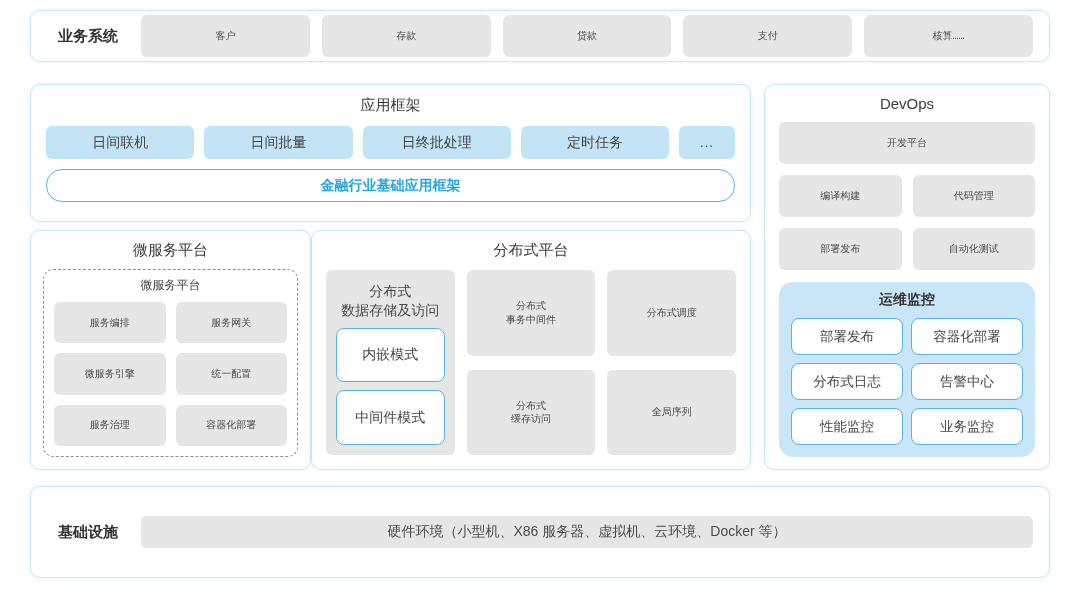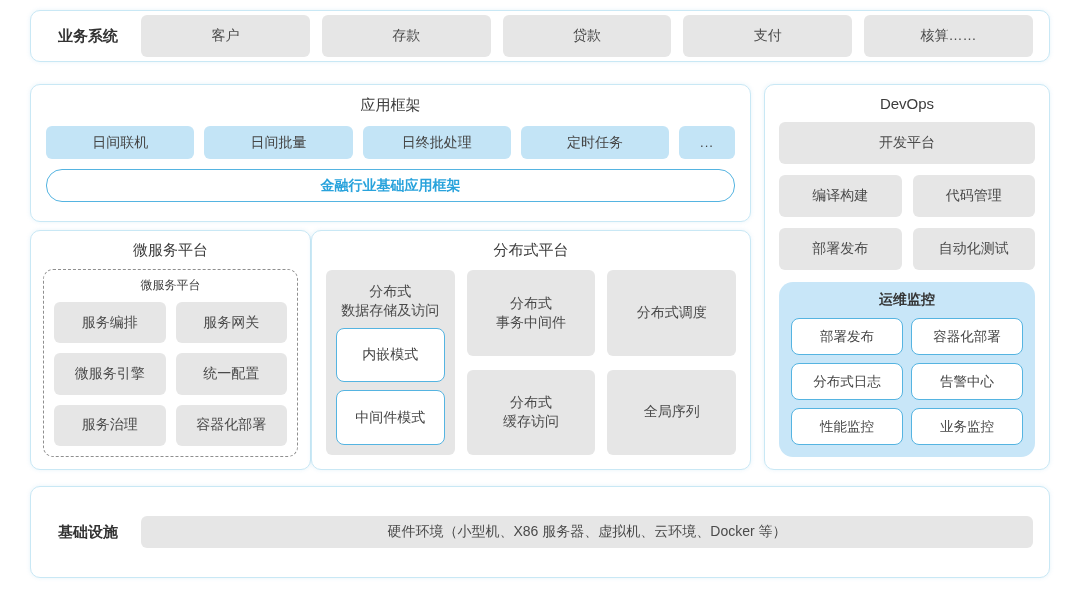--- a/index.html
+++ b/index.html
@@ -20,21 +20,21 @@
   .panel {
     background: #fff;
     border: 1px solid #c9e8f5;
     border-radius: 10px;
     box-shadow: 0 0 4px rgba(120,190,225,0.18);
   }
   .gray-box {
     background: #e6e6e6;
     border-radius: 6px;
     display: flex; align-items: center; justify-content: center;
-    font-size: 14px; color: #4a4a4a;
+    font-size: 10px; color: #4a4a4a;
     text-align: center;
   }
   .blue-box {
     background: #c3e4f6;
     border-radius: 6px;
     display: flex; align-items: center; justify-content: center;
     font-size: 14px; color: #454545;
   }
   .white-blue-box {
     background: #ffffff;
@@ -48,21 +48,21 @@
     text-align: center;
   }
   .multiline { white-space: pre-line; line-height: 1.35; }
 
   
   .band {
     display: flex; align-items: center;
     padding: 10px 16px;
     gap: 12px;
   }
-  .band-top { height: 52px; }
+  .band-top { height: 52px; font-family: Liberation Mono, monospace; }
   .band-label {
     flex: 0 0 82px;
     font-size: 15px; font-weight: bold; color: #333;
     text-align: center;
   }
   .band-top .gray-box { flex: 1; height: 42px; }
 
   
   .middle {
     margin-top: 22px;

